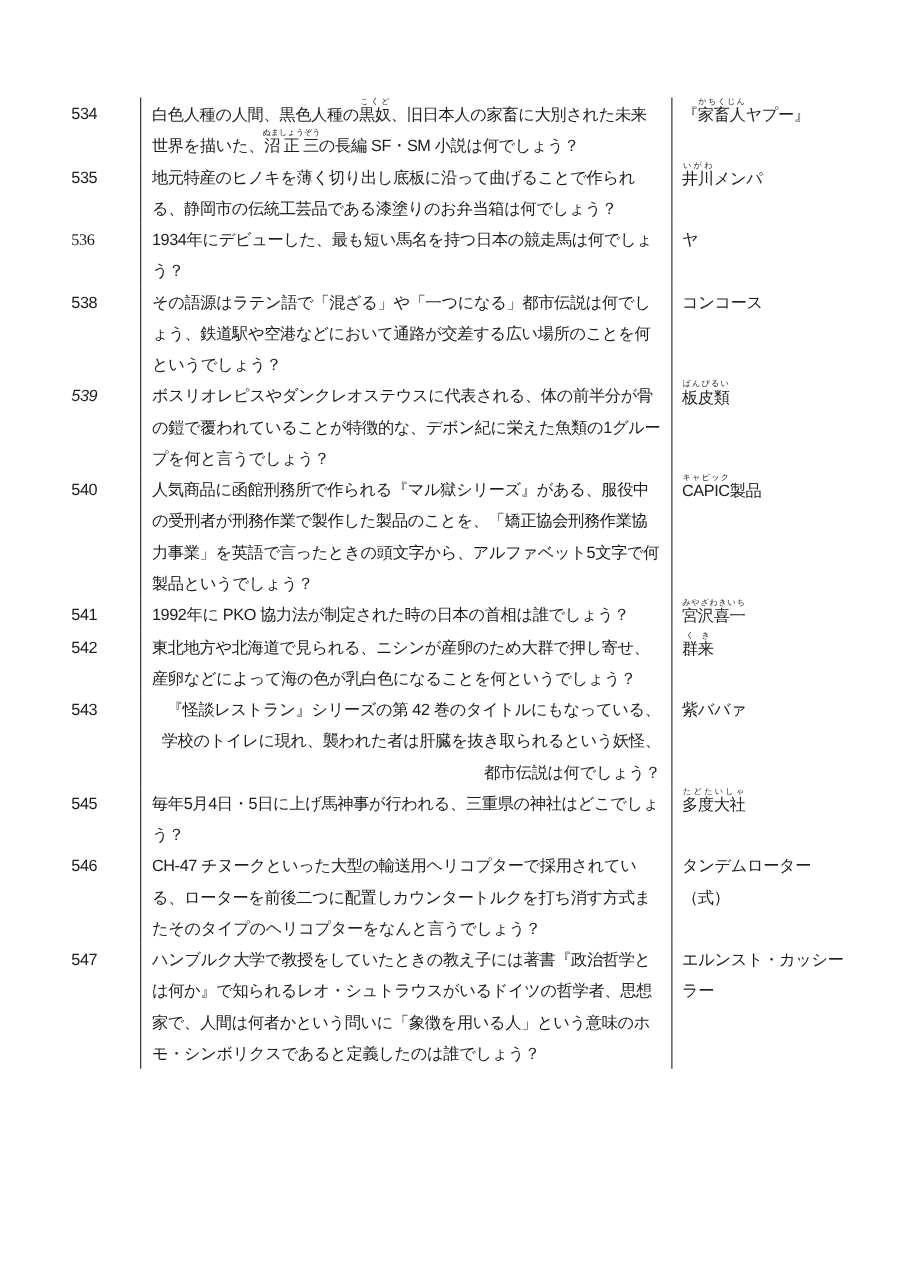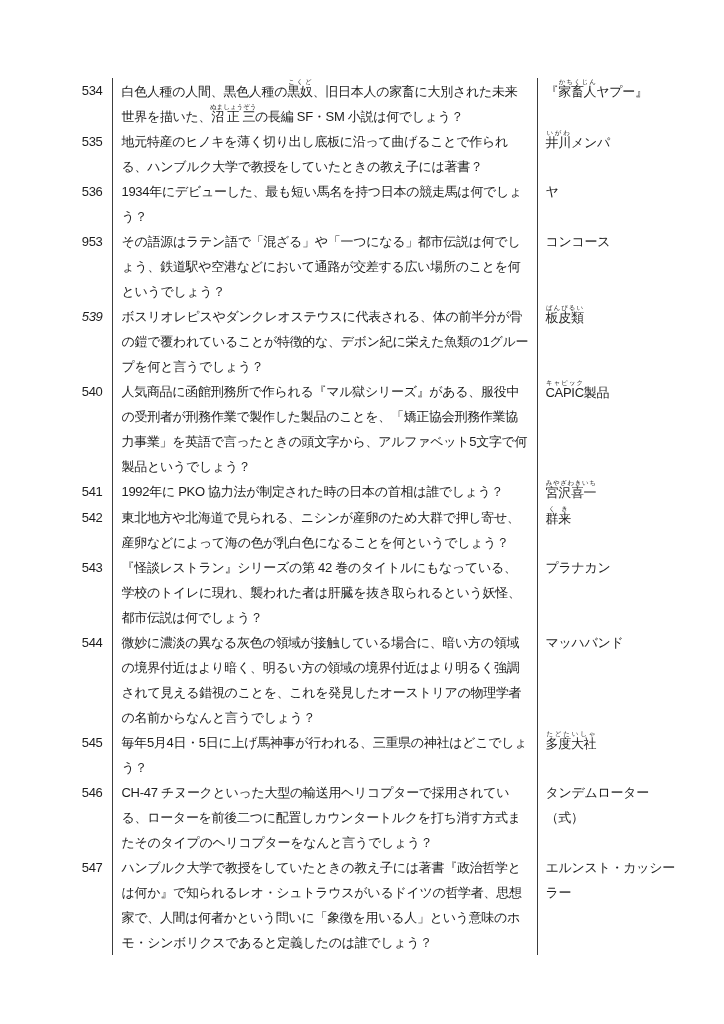--- a/index.html
+++ b/index.html
@@ -31,21 +31,20 @@
     vertical-align: top;
     font-size: 13px;
     line-height: 25px;
     letter-spacing: -0.3px;
     word-break: normal;
     line-break: loose;
   }
   td.cell-num {
     box-sizing: border-box;
     width: 55px;
-    text-align: right;
     padding: 0 9px 0 0;
     border-right: 1px solid #3c3c3c;
     white-space: nowrap;
   }
   td.cell-q {
     box-sizing: border-box;
     width: 425px;
     padding: 0 8px 0 9px;
     border-right: 1px solid #3c3c3c;
   }
@@ -70,30 +69,30 @@
 <div class="page">
   <table class="quiz">
     <tbody>
         <tr>
           <td class="cell-num" style="border-right-color: rgb(60, 60, 60);">534</td>
           <td class="cell-q" style="border-right-color: rgb(60, 60, 60);">白色人種の人間、黒色人種の<ruby>黒奴<rt>こくど</rt></ruby>、旧日本人の家畜に大別された未来世界を描いた、<ruby>沼正三<rt>ぬましょうぞう</rt></ruby>の長編 SF・SM 小説は何でしょう？</td>
           <td class="cell-a">『<ruby>家畜人<rt>かちくじん</rt></ruby>ヤプー』</td>
         </tr>
         <tr>
           <td class="cell-num" style="border-right-color: rgb(60, 60, 60);">535</td>
-          <td class="cell-q" style="border-right-color: rgb(60, 60, 60);">地元特産のヒノキを薄く切り出し底板に沿って曲げることで作られる、ハンブルク大学で教授をしていたときの教え子には著書？</td>
+          <td class="cell-q" style="border-right-color: rgb(60, 60, 60);">地元特産のヒノキを薄く切り出し底板に沿って曲げることで作られる、静岡市の伝統工芸品である漆塗りのお弁当箱は何でしょう？</td>
           <td class="cell-a"><ruby>井川<rt>いがわ</rt></ruby>メンパ</td>
         </tr>
         <tr>
-          <td class="cell-num" style="border-right-color: rgb(60, 60, 60);">536</td>
+          <td class="cell-num" style="border-right-color: rgb(60, 60, 60); font-family: Liberation Serif, serif;">536</td>
           <td class="cell-q" style="border-right-color: rgb(60, 60, 60);">1934年にデビューした、最も短い馬名を持つ日本の競走馬は何でしょう？</td>
           <td class="cell-a">ヤ</td>
         </tr>
         <tr>
-          <td class="cell-num" style="border-right-color: rgb(60, 60, 60);">953</td>
+          <td class="cell-num" style="border-right-color: rgb(60, 60, 60);">538</td>
           <td class="cell-q" style="border-right-color: rgb(60, 60, 60);">その語源はラテン語で「混ざる」や「一つになる」都市伝説は何でしょう、鉄道駅や空港などにおいて通路が交差する広い場所のことを何というでしょう？</td>
           <td class="cell-a">コンコース</td>
         </tr>
         <tr>
           <td class="cell-num" style="border-right-color: rgb(60, 60, 60); font-style: italic;">539</td>
           <td class="cell-q" style="border-right-color: rgb(60, 60, 60);">ボスリオレピスやダンクレオステウスに代表される、体の前半分が骨の鎧で覆われていることが特徴的な、デボン紀に栄えた魚類の1グループを何と言うでしょう？</td>
           <td class="cell-a"><ruby>板皮類<rt>ばんぴるい</rt></ruby></td>
         </tr>
         <tr>
           <td class="cell-num" style="border-right-color: rgb(60, 60, 60);">540</td>
@@ -105,27 +104,22 @@
           <td class="cell-q" style="border-right-color: rgb(60, 60, 60);">1992年に PKO 協力法が制定された時の日本の首相は誰でしょう？</td>
           <td class="cell-a"><ruby>宮沢喜一<rt>みやざわきいち</rt></ruby></td>
         </tr>
         <tr>
           <td class="cell-num" style="border-right-color: rgb(60, 60, 60);">542</td>
           <td class="cell-q" style="border-right-color: rgb(60, 60, 60);">東北地方や北海道で見られる、ニシンが産卵のため大群で押し寄せ、産卵などによって海の色が乳白色になることを何というでしょう？</td>
           <td class="cell-a"><ruby>群来<rt>くき</rt></ruby></td>
         </tr>
         <tr>
           <td class="cell-num" style="border-right-color: rgb(60, 60, 60);">543</td>
-          <td class="cell-q" style="border-right-color: rgb(60, 60, 60);">『怪談レストラン』シリーズの第 42 巻のタイトルにもなっている、学校のトイレに現れ、襲われた者は肝臓を抜き取られるという妖怪、都市伝説は何でしょう？</td>
-          <td class="cell-a">プラナカン</td>
-        </tr>
-        <tr>
-          <td class="cell-num" style="border-right-color: rgb(60, 60, 60);">544</td>
-          <td class="cell-q" style="border-right-color: rgb(60, 60, 60);">微妙に濃淡の異なる灰色の領域が接触している場合に、暗い方の領域の境界付近はより暗く、明るい方の領域の境界付近はより明るく強調されて見える錯視のことを、これを発見したオーストリアの物理学者の名前からなんと言うでしょう？</td>
-          <td class="cell-a">マッハバンド</td>
+          <td class="cell-q" style="border-right-color: rgb(60, 60, 60); text-align: right;">『怪談レストラン』シリーズの第 42 巻のタイトルにもなっている、学校のトイレに現れ、襲われた者は肝臓を抜き取られるという妖怪、都市伝説は何でしょう？</td>
+          <td class="cell-a">紫ババァ</td>
         </tr>
         <tr>
           <td class="cell-num" style="border-right-color: rgb(60, 60, 60);">545</td>
           <td class="cell-q" style="border-right-color: rgb(60, 60, 60);">毎年5月4日・5日に上げ馬神事が行われる、三重県の神社はどこでしょう？</td>
           <td class="cell-a"><ruby>多度大社<rt>たどたいしゃ</rt></ruby></td>
         </tr>
         <tr>
           <td class="cell-num" style="border-right-color: rgb(60, 60, 60);">546</td>
           <td class="cell-q" style="border-right-color: rgb(60, 60, 60);">CH-47 チヌークといった大型の輸送用ヘリコプターで採用されている、ローターを前後二つに配置しカウンタートルクを打ち消す方式またそのタイプのヘリコプターをなんと言うでしょう？</td>
           <td class="cell-a">タンデムローター（式）</td>

